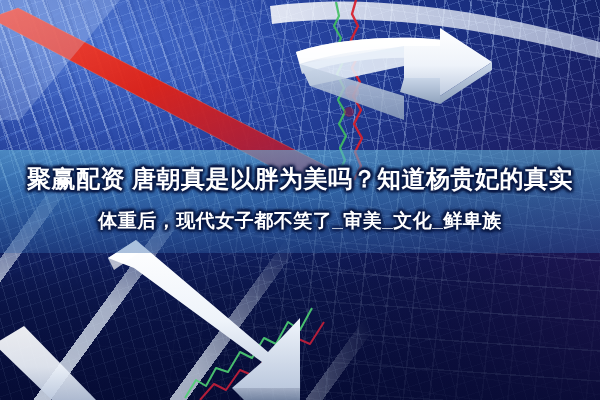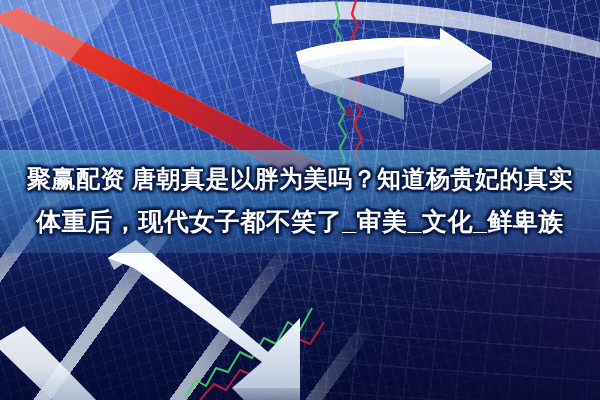--- a/index.html
+++ b/index.html
@@ -109,21 +109,21 @@
        0 2px 2px rgba(10,25,70,0.95),
        0 -2px 2px rgba(10,25,70,0.95),
        2px 2px 3px rgba(8,20,60,0.9),
       -2px 2px 3px rgba(8,20,60,0.9),
        2px -2px 3px rgba(8,20,60,0.9),
       -2px -2px 3px rgba(8,20,60,0.9);
     white-space: nowrap;
   }
   #headline .hl-line { display: block; }
   #hl-line-1 { font-size: 24px; }
-  #hl-line-2 { font-size: 25px; }
+  #hl-line-2 { font-size: 19px; }
 </style>
 </head>
 <body>
 
 <div id="stage">
 
   <div class="layer" id="bg-base"></div>
   <div class="layer" id="bg-topleft-light"></div>
   <div class="layer" id="grid-fine"></div>
   <div class="layer" id="grid-blocks"></div>

